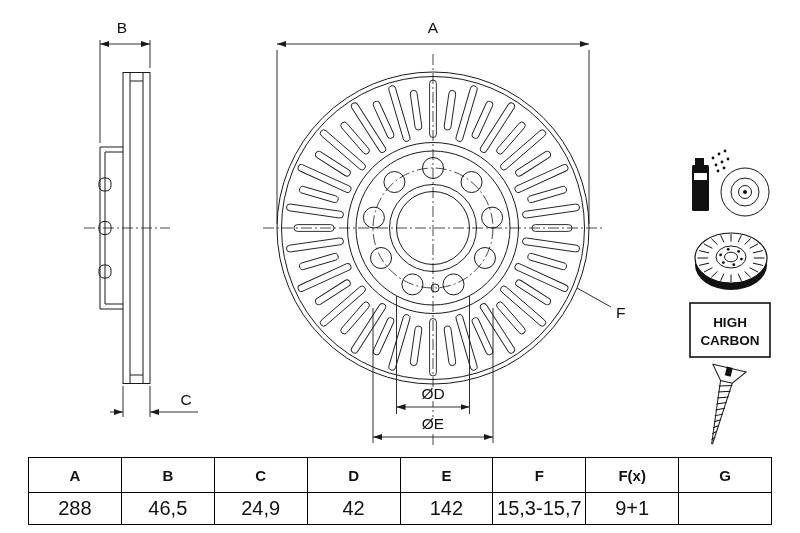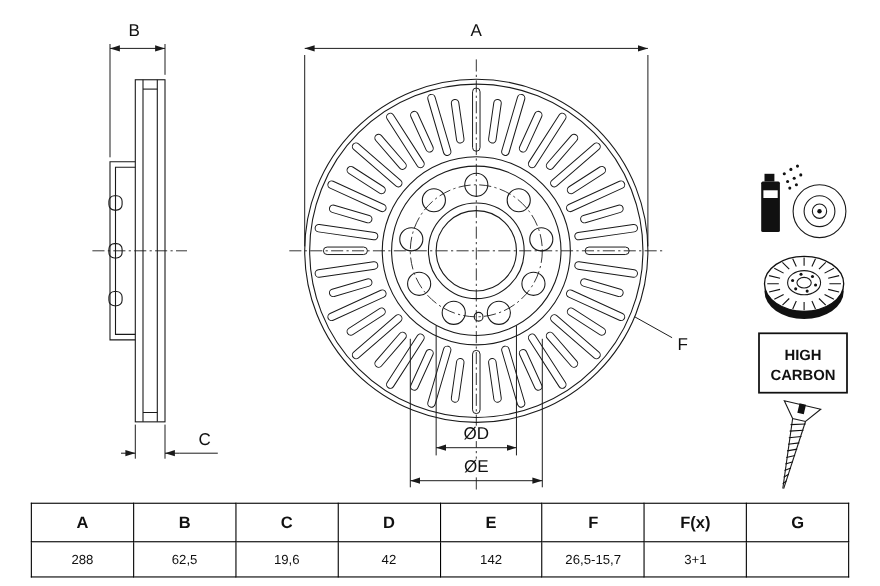--- a/index.html
+++ b/index.html
@@ -10,21 +10,21 @@
   .cl{stroke:#1a1a1a;stroke-width:0.8;fill:none;stroke-dasharray:11 3 2 3;}
   .dl{stroke:#1a1a1a;stroke-width:0.9;fill:none;}
   .arr{marker-start:url(#ah);marker-end:url(#ah);}
   .arre{marker-end:url(#ah);}
   .dims text{font-family:"Liberation Sans",sans-serif;font-size:15.5px;fill:#111;stroke:none;}
   .hc{font-family:"Liberation Sans",sans-serif;font-size:13.5px;font-weight:bold;
       text-anchor:middle;fill:#111;stroke:none;}
   table.dim{border-collapse:collapse;width:744px;margin:2px 0 0 28px;table-layout:fixed;}
   .dim th,.dim td{border:1px solid #000;text-align:center;color:#111;}
   .dim th{font-size:15px;font-weight:bold;height:32px;}
-  .dim td{font-size:12px;font-weight:400;height:29px;}
+  .dim td{font-size:20px;font-weight:400;height:29px;}
 </style>
 </head>
 <body>
 
 <div class="page">
 
   <svg width="800" height="455" viewBox="0 0 800 455">
     <defs>
       <marker id="ah" viewBox="0 0 10 10" refX="10" refY="5" markerWidth="10" markerHeight="10" orient="auto-start-reverse">
         <path d="M0,1.8 L10,5 L0,8.2 Z" fill="#1a1a1a"></path>
@@ -250,23 +250,23 @@
         <th>D</th>
         <th>E</th>
         <th>F</th>
         <th>F(x)</th>
         <th>G</th>
       </tr>
     </thead>
     <tbody>
       <tr>
         <td>288</td>
-        <td>62,5</td>
-        <td>19,6</td>
+        <td>46,5</td>
+        <td>24,9</td>
         <td>42</td>
         <td>142</td>
-        <td>26,5-15,7</td>
-        <td>3+1</td>
+        <td>15,3-15,7</td>
+        <td>9+1</td>
         <td></td>
       </tr>
     </tbody>
   </table>
 </div>
 
 </body></html>

